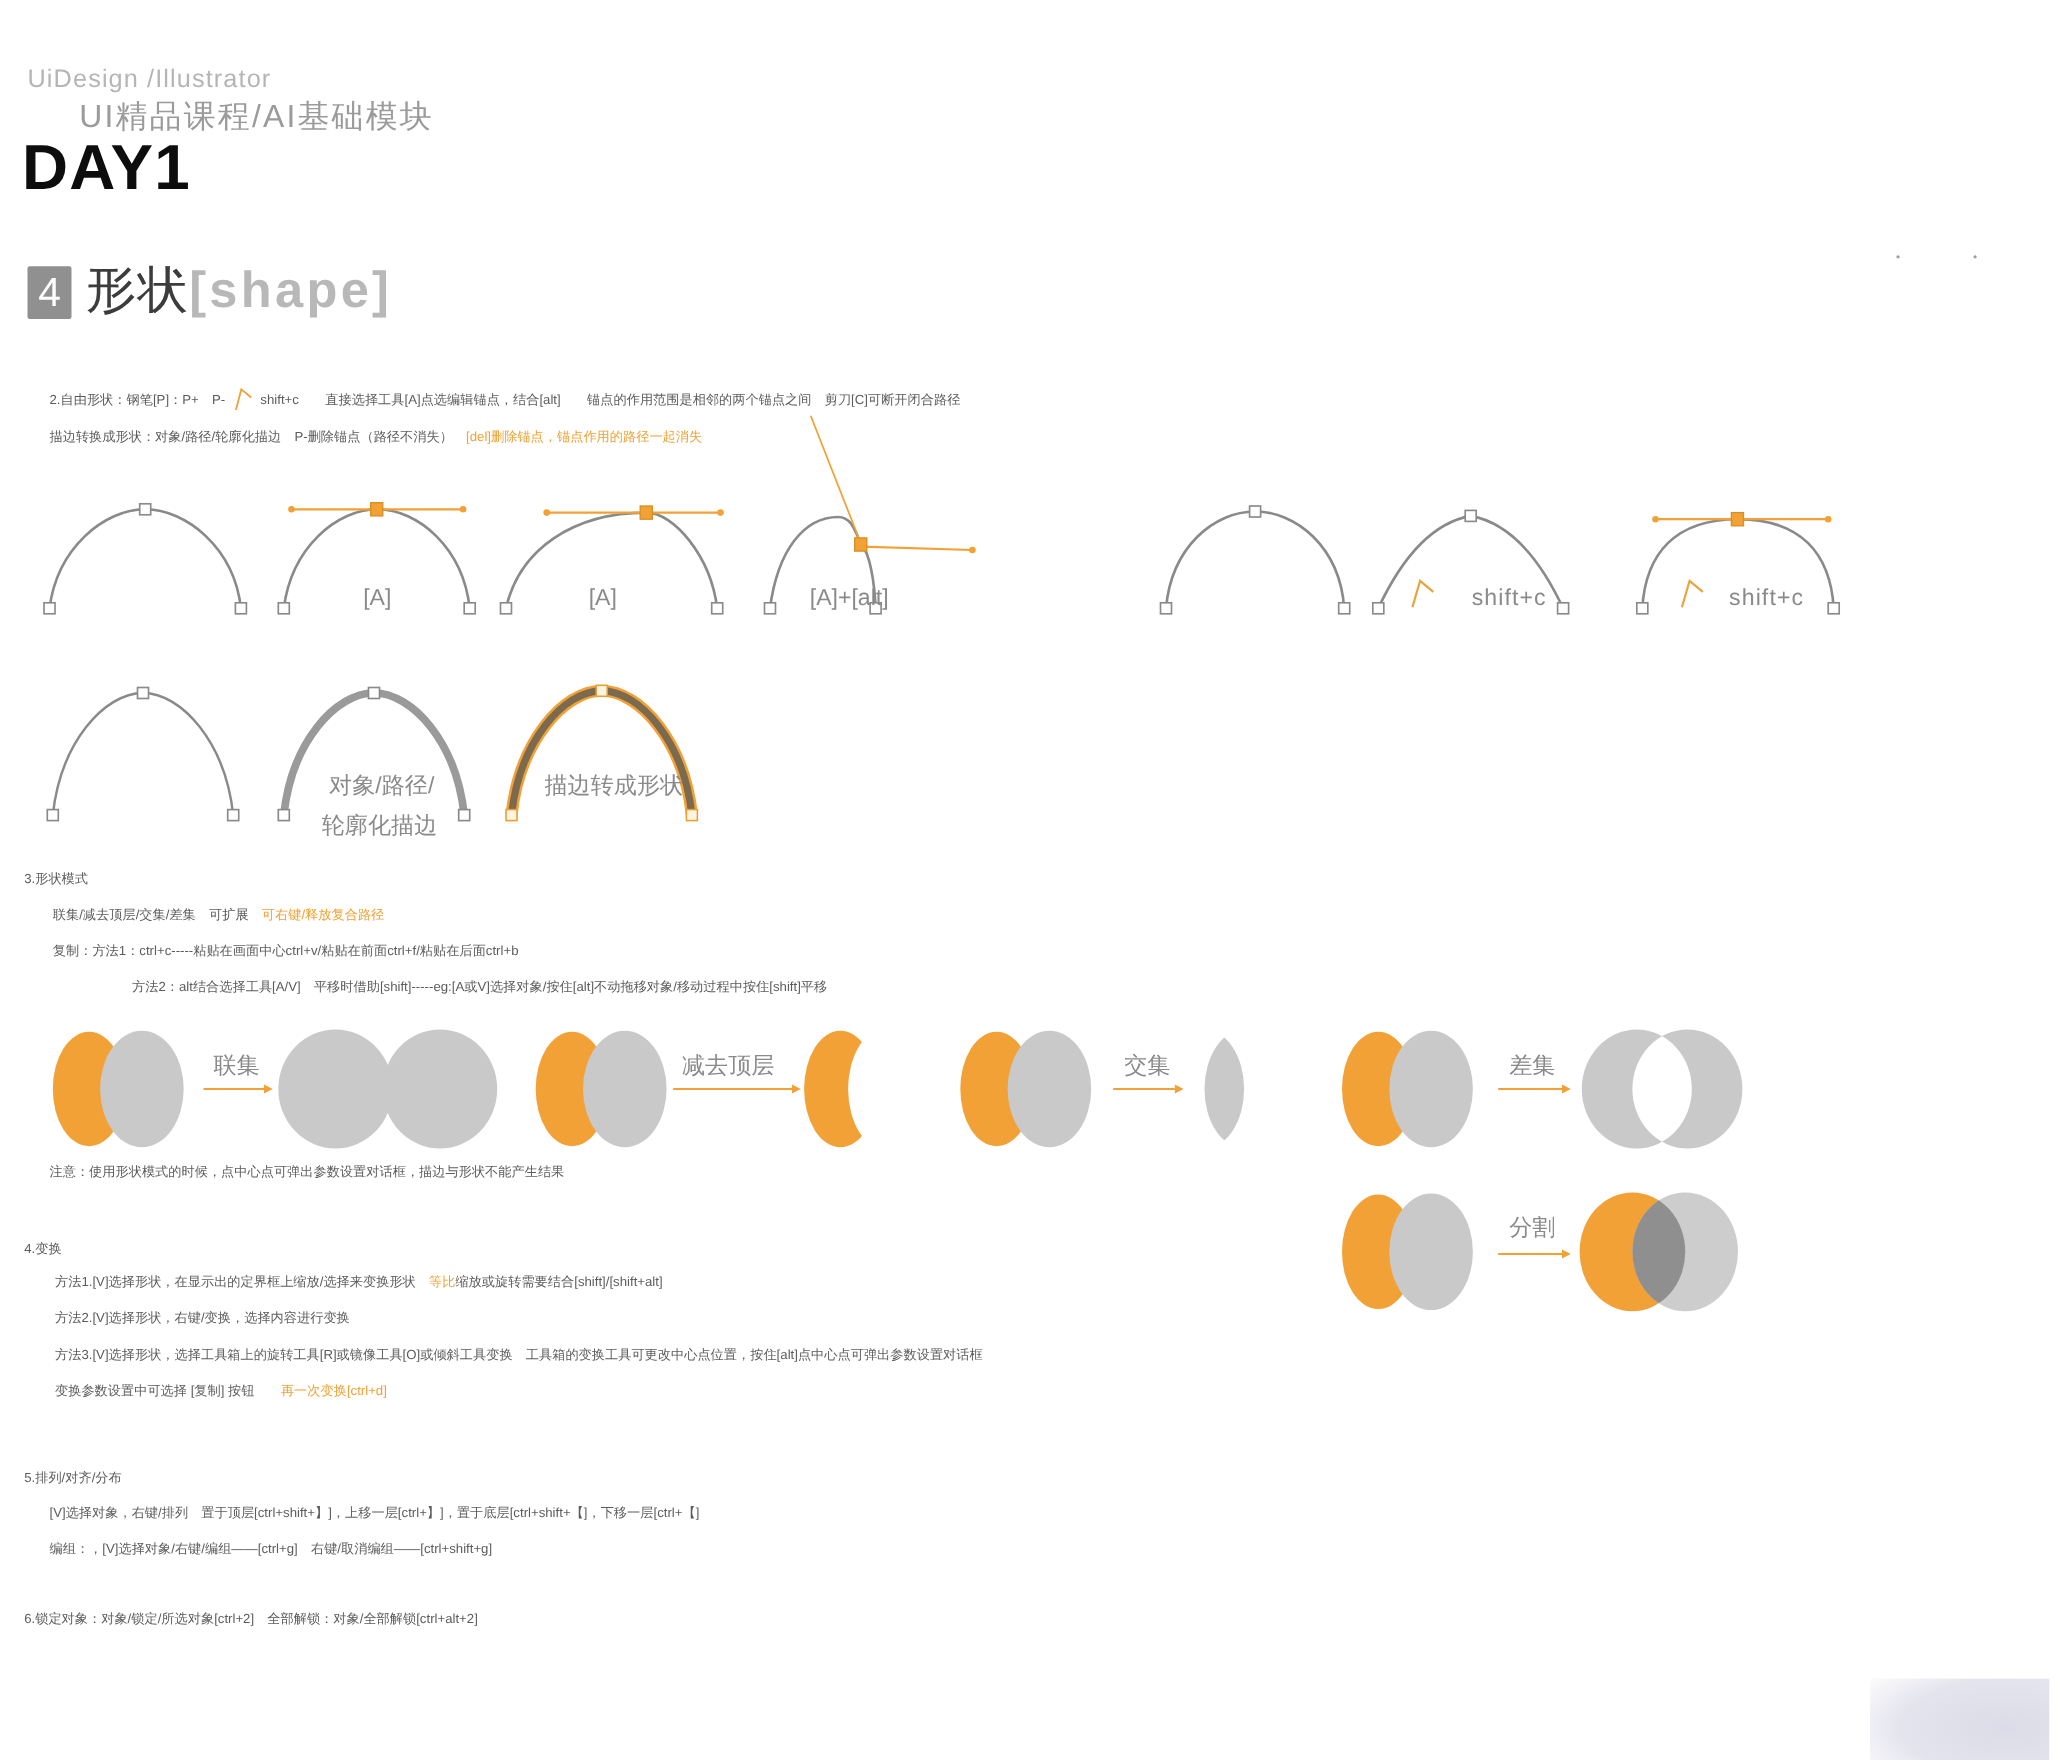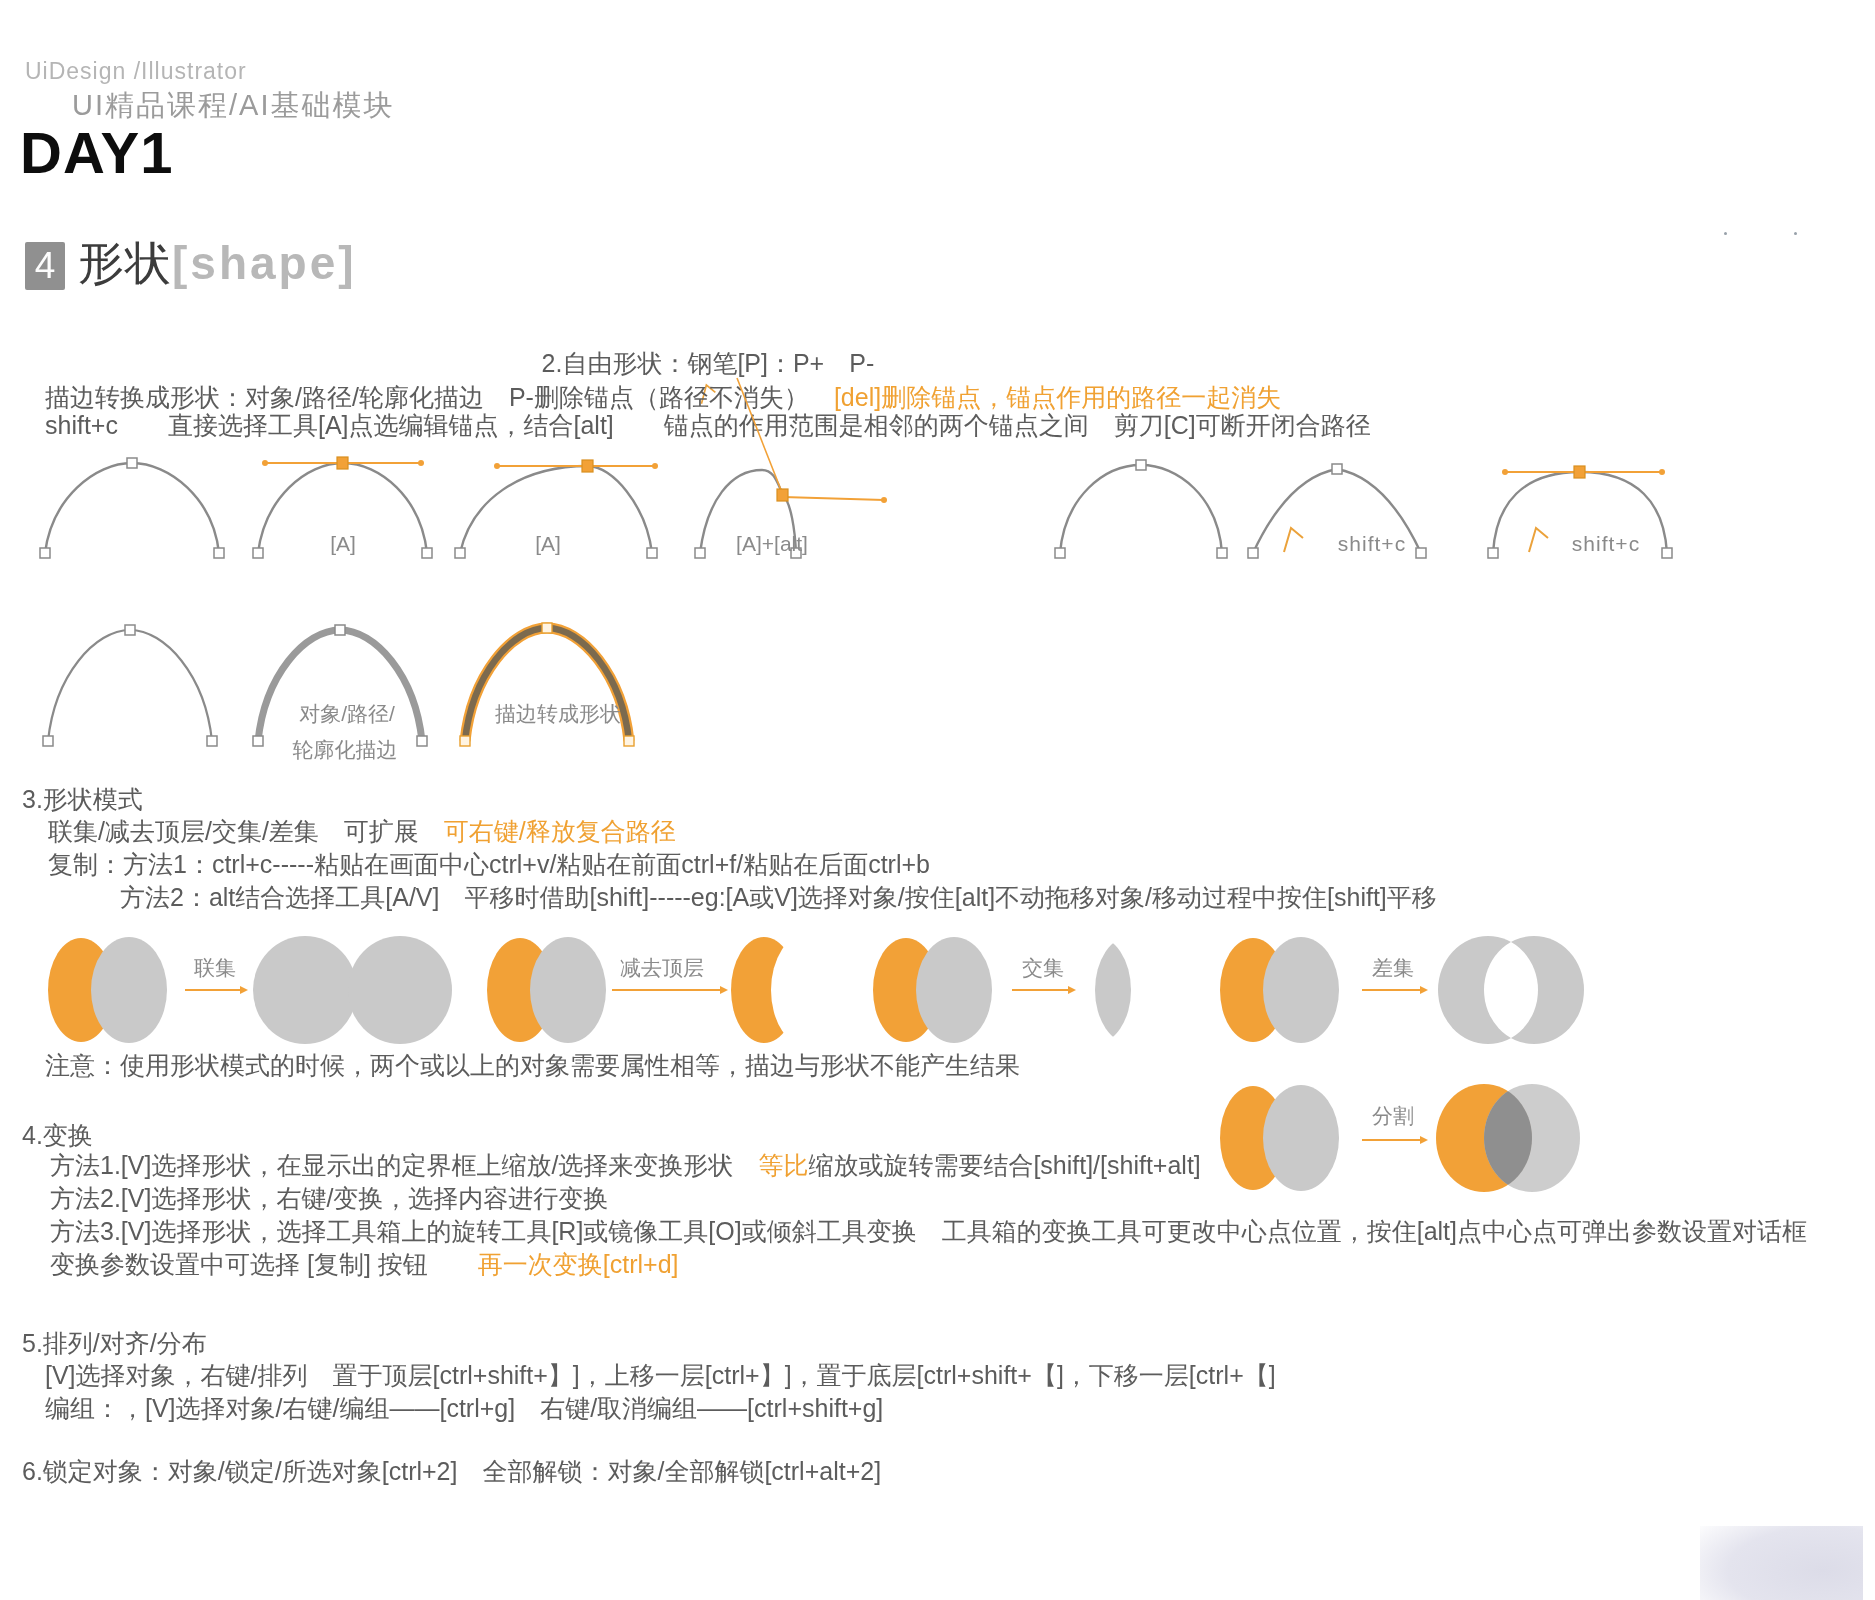--- a/index.html
+++ b/index.html
@@ -1,19 +1,19 @@
 <!DOCTYPE html>
 <html><head>
 <meta charset="utf-8">
 <style>
   html,body{margin:0;padding:0;background:#ffffff;}
   #page{position:relative;width:1863px;height:1600px;background:#fff;overflow:hidden;
         font-family:"Liberation Sans","DejaVu Sans",sans-serif;}
   .abs{position:absolute;}
-  .t{color:#5c5c5c;font-size:25px;white-space:nowrap;line-height:26px;flex-direction:column;}
+  .t{color:#5c5c5c;font-size:12px;white-space:nowrap;line-height:26px;}
   .orange{color:#f0a132;}
   .eyebrow{color:#b5b5b5;font-size:23px;letter-spacing:1px;}
   .subtitle{color:#9b9b9b;font-size:29px;letter-spacing:2px;font-weight:300;margin-left:48px;}
   .day{color:#0d0d0d;font-size:58px;font-weight:900;letter-spacing:1px;line-height:1;}
   .badge{width:40px;height:48px;background:#909090;color:#fdfdfd;display:flex;
          align-items:center;justify-content:center;font-size:37px;border-radius:2px;}
   .sect-title{font-size:46px;color:#3c3c3c;font-weight:400;letter-spacing:1px;line-height:1;}
   .sect-title .bracket{color:#b8b8b8;font-weight:700;letter-spacing:3px;}
   .lbl{color:#8a8a8a;font-size:21px;white-space:nowrap;}
   .center{transform:translateX(-50%);}
@@ -217,21 +217,21 @@
       <line x1="1362" y1="1140" x2="1420" y2="1140"></line>
         <polygon points="1420,1136 1428,1140 1420,1144" stroke="none"></polygon>
     </g>
   </svg>
   <div class="abs lbl center" style="left:215px;top:954px">联集</div>
   <div class="abs lbl center" style="left:662px;top:954px">减去顶层</div>
   <div class="abs lbl center" style="left:1043px;top:954px">交集</div>
   <div class="abs lbl center" style="left:1393px;top:954px">差集</div>
   <div class="abs lbl center" style="left:1393px;top:1102px">分割</div>
 
-  <div class="abs t" style="left:45px;top:1052px">注意：使用形状模式的时候，两个或以上的对象需要属性相等，描边与形状不能产生结果</div>
+  <div class="abs t" style="left:45px;top:1052px">注意：使用形状模式的时候，点中心点可弹出参数设置对话框，描边与形状不能产生结果</div>
 
   <div class="abs t" style="left:22px;top:1122px">4.变换</div>
   <div class="abs t" style="left:50px;top:1152px">
     <span>方法1.[V]选择形状，在显示出的定界框上缩放/选择来变换形状　</span><span class="orange">等比</span><span>缩放或旋转需要结合[shift]/[shift+alt]</span>
   </div>
   <div class="abs t" style="left:50px;top:1185px">方法2.[V]选择形状，右键/变换，选择内容进行变换</div>
   <div class="abs t" style="left:50px;top:1218px">方法3.[V]选择形状，选择工具箱上的旋转工具[R]或镜像工具[O]或倾斜工具变换　工具箱的变换工具可更改中心点位置，按住[alt]点中心点可弹出参数设置对话框</div>
   <div class="abs t" style="left:50px;top:1251px">
     <span>变换参数设置中可选择 [复制] 按钮　　</span><span class="orange">再一次变换[ctrl+d]</span>
   </div>

